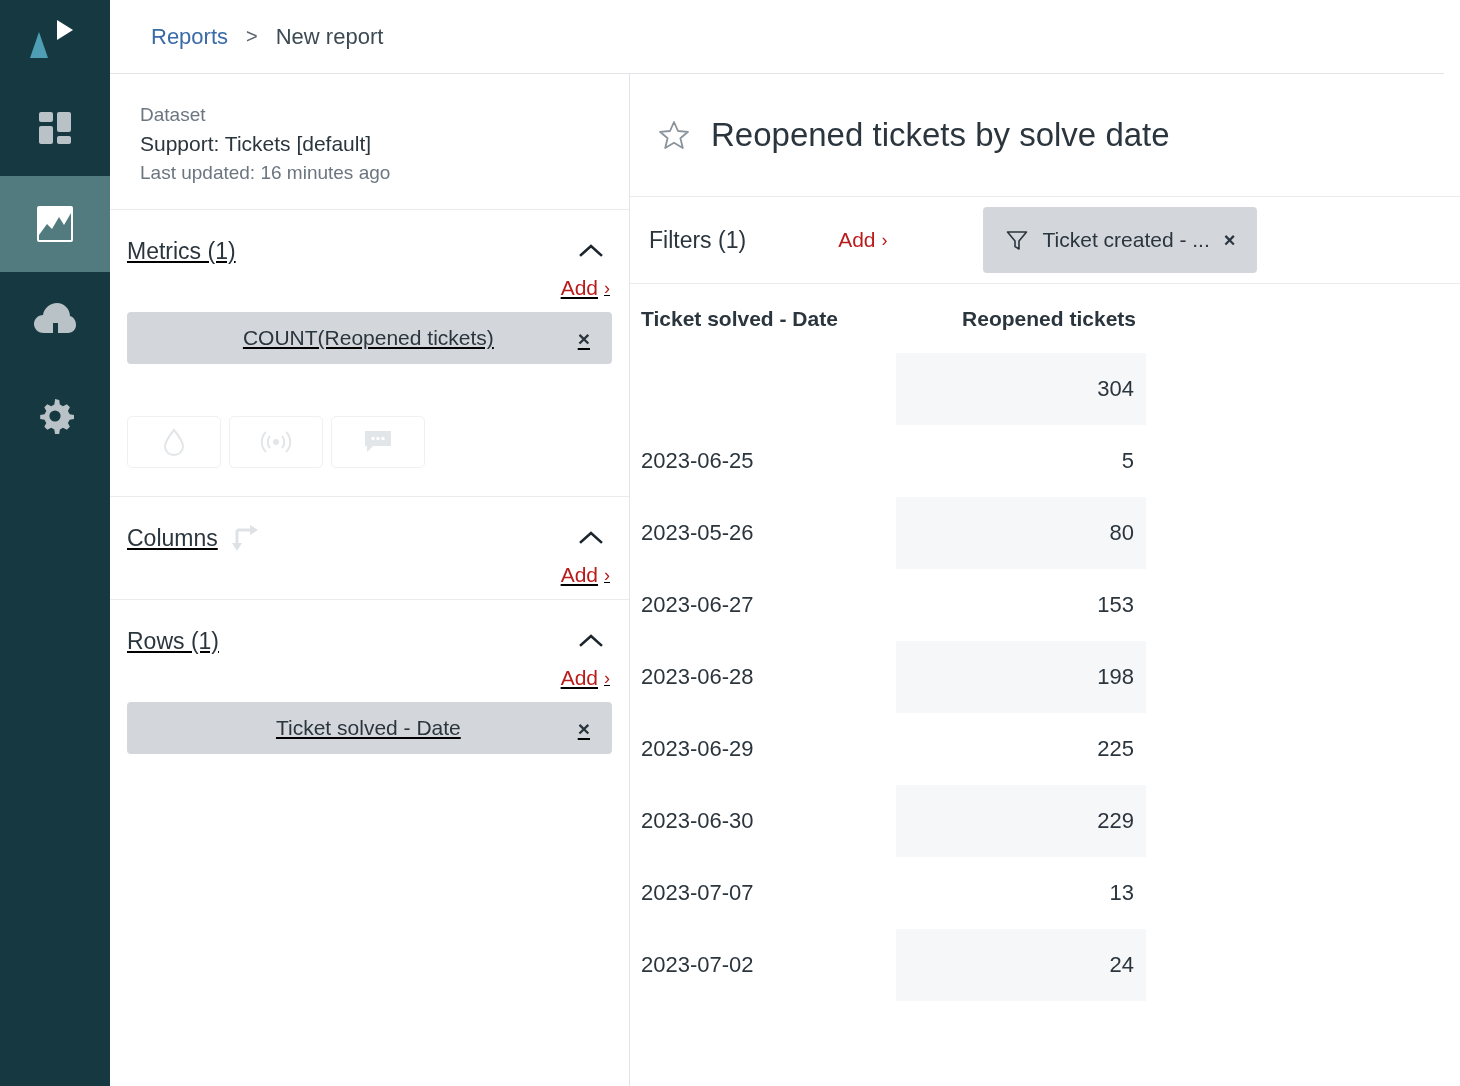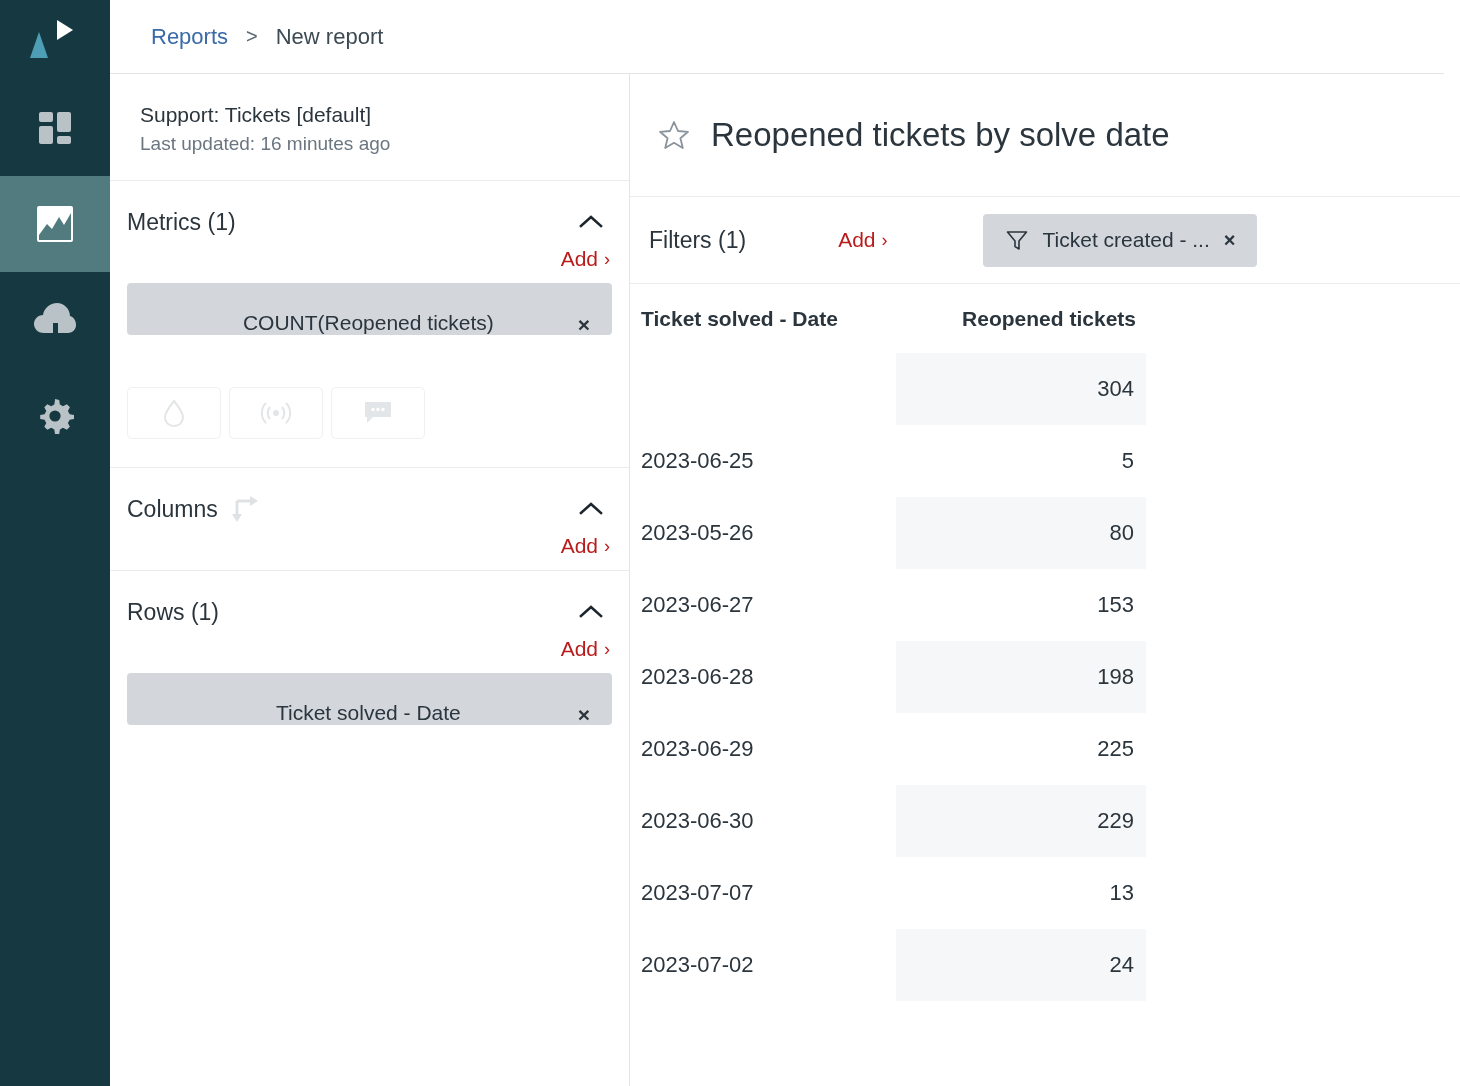--- a/index.html
+++ b/index.html
@@ -71,21 +71,21 @@
   .bc-current { color: #3c4a54; }
 
   .dataset-box {
     padding: 26px 0 22px 30px;
     border-bottom: 1px solid #e9ebed;
   }
   .ds-label { font-size: 19px; color: #6b7680; line-height: 29px; }
   .ds-name  { font-size: 21px; color: #2b353d; line-height: 29px; }
   .ds-updated { font-size: 19px; color: #6b7680; line-height: 29px; }
 
-  .section { border-bottom: 1px solid #e9ebed; padding: 0 17px; }
+  .section { border-bottom: 1px solid #e9ebed; padding: 0 17px; text-decoration: underline; }
   .sec-head {
     display: flex;
     align-items: center;
     padding: 26px 0 0 0;
     min-height: 56px;
   }
   .sec-title {
     font-size: 23px;
     color: #2b353d;
     font-weight: 400;
@@ -111,21 +111,21 @@
     align-items: center;
     gap: 6px;
   }
   .add-link .caret { font-size: 18px; line-height: 1; }
 
   .chip {
     background: #d3d7dc;
     border-radius: 4px;
     height: 52px;
     display: flex;
-    align-items: flex-end;
+    align-items: center;
     padding: 0 22px 0 0;
     cursor: pointer;
     position: relative;
   }
   .chip-label {
     flex: 1;
     text-align: center;
     font-size: 21px;
     color: #2b353d;
     padding-left: 32px;
@@ -192,21 +192,21 @@
     padding-left: 19px;
     border-bottom: 1px solid #e9ebed;
     gap: 40px;
   }
   .filters-label { font-size: 23px; color: #2b353d; }
   .filter-add { margin-left: 52px; }
   .filter-chip {
     margin-left: 55px;
     background: #d3d7dc;
     border-radius: 4px;
-    height: 53px;
+    height: 66px;
     display: flex;
     align-items: center;
     padding: 0 22px;
     gap: 14px;
     cursor: pointer;
   }
   .filter-chip-label { font-size: 21px; color: #2b353d; }
   .filter-chip-x { font-size: 20px; color: #2b353d; font-weight: 600; line-height: 1; }
 
   
@@ -281,20 +281,21 @@
   <div class="breadcrumb">
     <span class="bc-link">Reports</span>
     <span class="bc-sep">&gt;</span>
     <span class="bc-current">New report</span>
   </div>
 
   <aside class="leftcol">
     <div style="height:74px;flex:0 0 74px;"></div>
 
     <div class="dataset-box">
+      <div class="ds-label">Dataset</div>
       <div class="ds-name">Support: Tickets [default]</div>
       <div class="ds-updated">Last updated: 16 minutes ago</div>
     </div>
 
     <section class="section">
       <div class="sec-head">
         <span class="sec-title">Metrics (1)</span>
         <span class="sec-chevron">
           <svg width="26" height="16" viewBox="0 0 26 16">
             <path d="M3 12 L13 3 L23 12" stroke="#1d262d" stroke-width="2.6" fill="none" stroke-linecap="square"></path>

